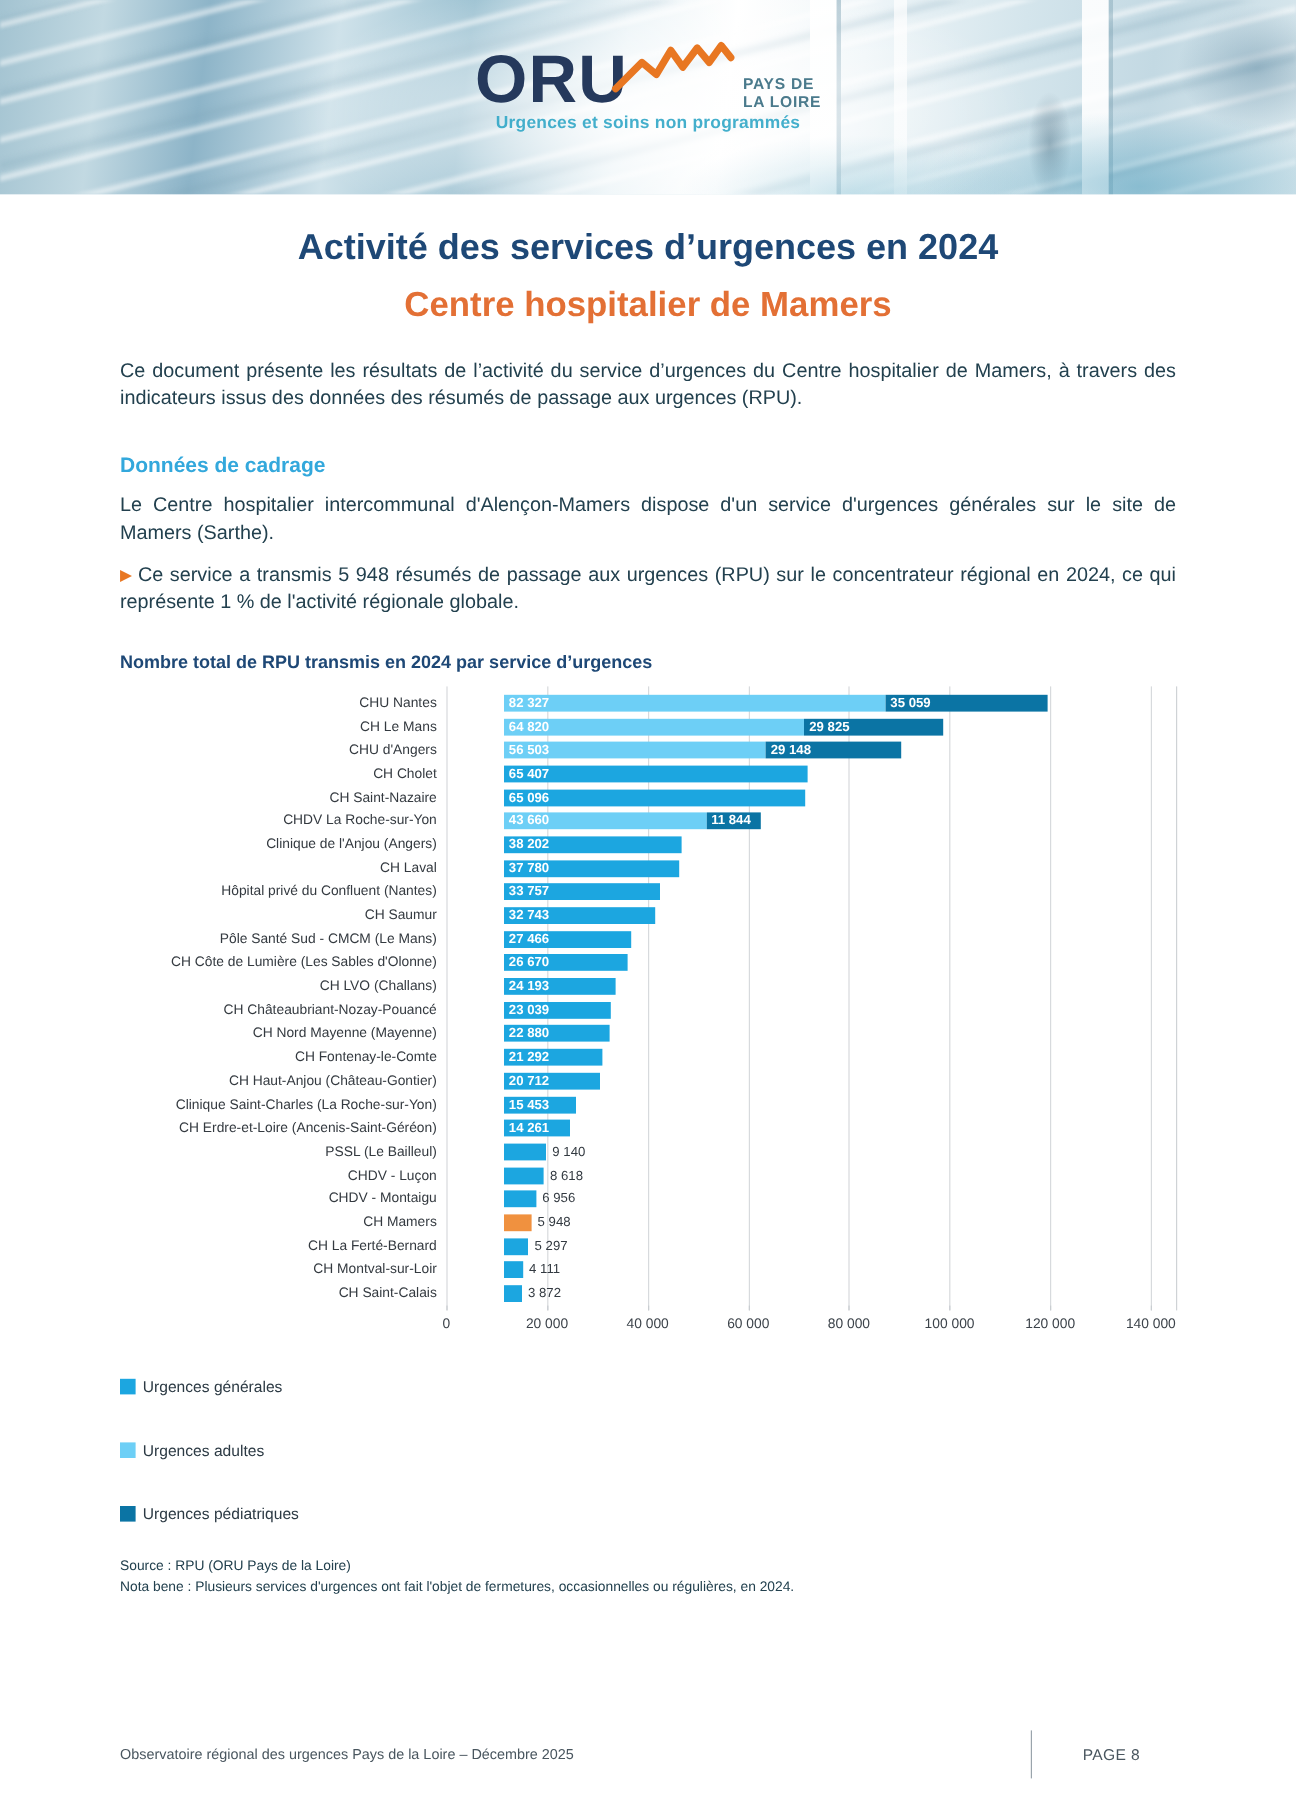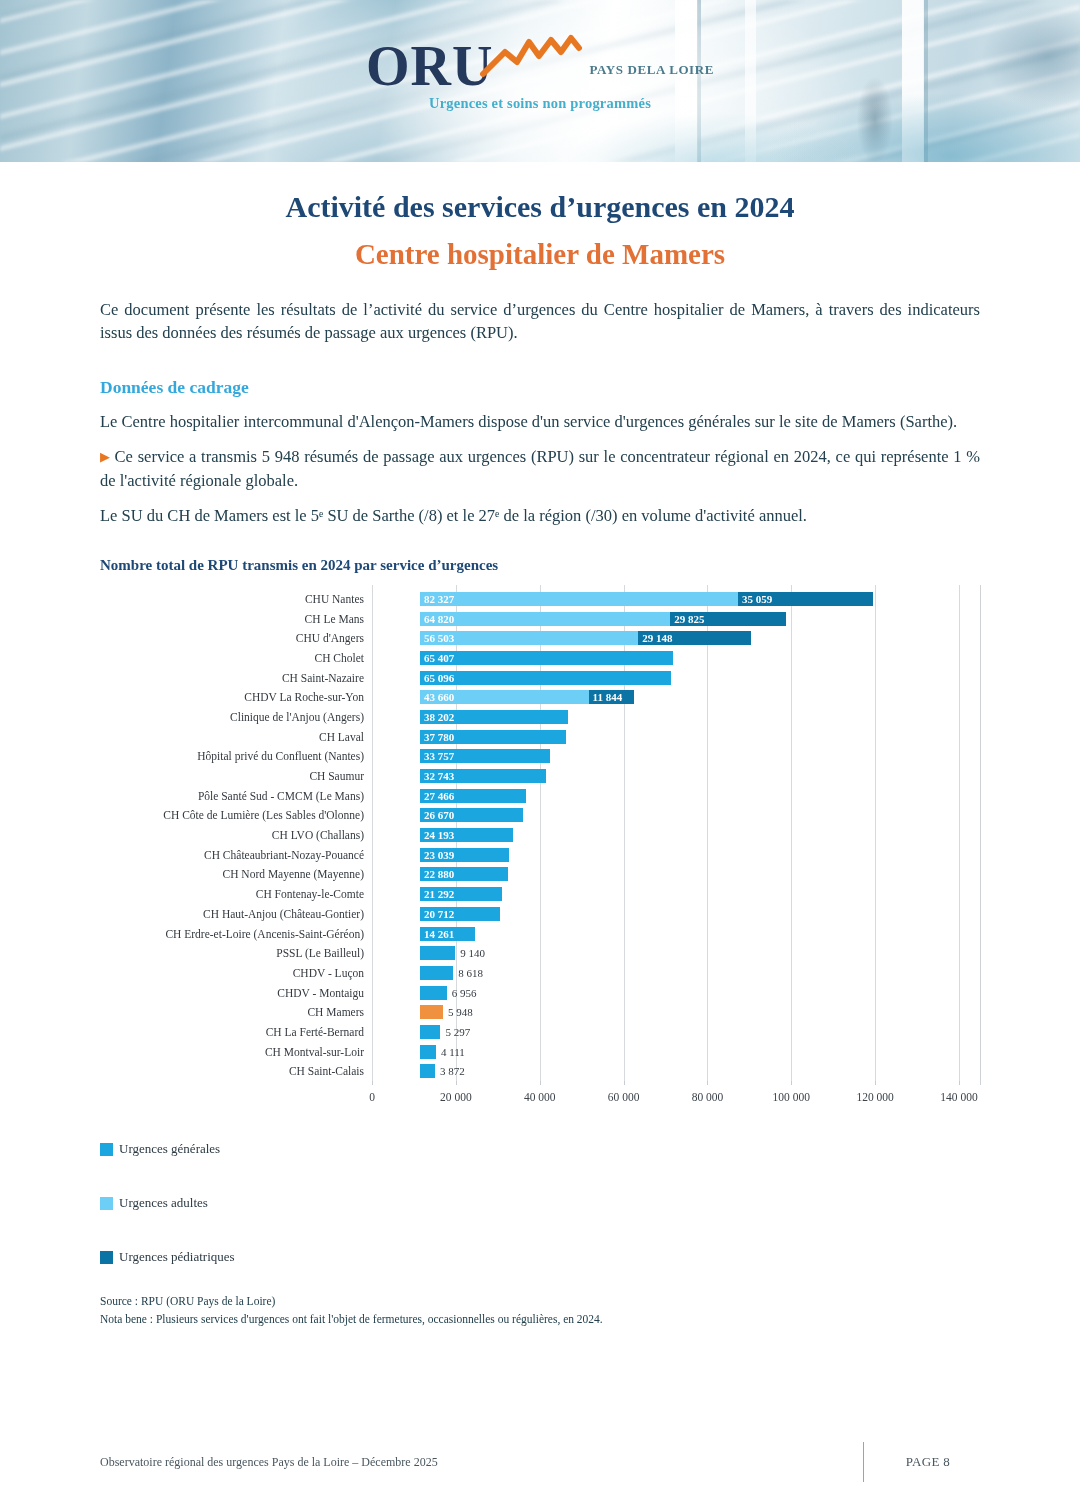--- a/index.html
+++ b/index.html
@@ -1,18 +1,18 @@
 <!DOCTYPE html>
 <html lang="fr"><head>
 <meta charset="utf-8">
 <style>
   html,body{margin:0;padding:0;background:#ffffff;}
   .page{
     position:relative;width:1080px;height:1512px;background:#ffffff;overflow:hidden;
-    font-family:Liberation Serif, serif;color:#24404F;
+    font-family:Liberation Sans, sans-serif;color:#24404F;
   }
 
   
   .hero{position:relative;height:162px;background:#dce9ef;overflow:hidden;}
   .hero .art{position:absolute;inset:0;}
   .art.base{background:linear-gradient(97deg,#a3c3d1 0%,#c2d9e2 8%,#8db4c8 16%,#cfe2ea 26%,#9dc2d2 36%,#e8f2f6 48%,#ffffff 56%,#eef5f8 66%,#d4e5ec 78%,#c3d9e3 88%,#d8e7ed 100%);}
   .art.streaks{background:repeating-linear-gradient(-14deg,rgba(255,255,255,0) 0px,rgba(255,255,255,0) 22px,rgba(255,255,255,.85) 26px,rgba(255,255,255,0) 31px);opacity:.7;filter:blur(1.5px);}
   .art.streaks2{background:repeating-linear-gradient(-14deg,rgba(120,160,180,0) 0px,rgba(120,160,180,0) 48px,rgba(120,160,180,.28) 52px,rgba(120,160,180,0) 58px);filter:blur(2px);}
   .art.glass{background:linear-gradient(90deg,
       rgba(0,0,0,0) 0% 62.5%, rgba(255,255,255,.95) 62.5% 64.5%, rgba(130,165,182,.55) 64.6% 64.9%,
@@ -23,21 +23,21 @@
       radial-gradient(260px 90px at 88% 96%,rgba(80,160,190,.5),rgba(80,160,190,0) 70%),
       radial-gradient(210px 70px at 66% 100%,rgba(100,175,200,.45),rgba(100,175,200,0) 70%),
       radial-gradient(95px 75px at 97% 35%,rgba(60,110,140,.35),rgba(60,110,140,0) 70%),
       radial-gradient(26px 62px at 81% 74%,rgba(45,70,90,.35),rgba(45,70,90,0) 70%);}
 
   
   .logo{position:absolute;top:40px;left:0;right:0;display:flex;flex-direction:column;align-items:center;z-index:3;}
   .logo-top{display:flex;align-items:flex-start;}
   .logo-oru{font-size:56px;line-height:52px;font-weight:800;letter-spacing:1px;color:#25395C;}
   .zigzag{margin:-6px 6px 0 -14px;}
-  .logo-region{display:flex;flex-direction:row;font-size:13px;line-height:15px;font-weight:700;
+  .logo-region{display:flex;flex-direction:column;font-size:13px;line-height:15px;font-weight:700;
     letter-spacing:.6px;color:#4A7A8C;margin-top:22px;}
   .logo-tagline{margin-top:3px;font-size:14.5px;font-weight:700;color:#35A9C8;opacity:.92;letter-spacing:.2px;}
 
   
   .doc-title{margin:26px 90px 0;text-align:center;font-size:30px;line-height:38px;font-weight:800;color:#1E4876;}
   .doc-subtitle{margin:10px 90px 0;text-align:center;font-size:29px;line-height:36px;font-weight:800;color:#E37035;}
   .intro{margin:26px 100px 0;font-size:16.5px;line-height:23px;text-align:justify;color:#22404E;}
   .section-heading{margin:33px 100px 0;font-size:17.5px;font-weight:800;color:#33A8DC;}
   .body-p{margin:12px 100px 0;font-size:16.5px;line-height:23px;text-align:justify;color:#22404E;}
   .arrow-icon{color:#E87722;font-size:13px;margin-right:4px;position:relative;top:-1px;}
@@ -100,21 +100,20 @@
 
   <h1 class="doc-title">Activité des services d’urgences en 2024</h1>
   <h2 class="doc-subtitle">Centre hospitalier de Mamers</h2>
 
   <p class="intro">Ce document présente les résultats de l’activité du service d’urgences du Centre hospitalier de Mamers, à travers des indicateurs issus des données des résumés de passage aux urgences (RPU).</p>
 
   <h3 class="section-heading">Données de cadrage</h3>
 
   <p class="body-p">Le Centre hospitalier intercommunal d'Alençon-Mamers dispose d'un service d'urgences générales sur le site de Mamers (Sarthe).</p>
   <p class="body-p"><span class="arrow-icon">▶</span><span>Ce service a transmis 5 948 résumés de passage aux urgences (RPU) sur le concentrateur régional en 2024, ce qui représente 1 % de l'activité régionale globale.</span></p>
-  <p class="body-p">Le SU du CH de Mamers est le 5ᵉ SU de Sarthe (/8) et le 27ᵉ de la région (/30) en volume d'activité annuel.</p>
 
   <section class="chart">
     <h4 class="chart-title">Nombre total de RPU transmis en 2024 par service d’urgences</h4>
     <div class="chart-rows" id="chart-rows">
       <div class="grid-layer" id="grid-layer">
           <div class="gridline" style="left: 0%;"></div>
           <div class="gridline" style="left: 13.7931%;"></div>
           <div class="gridline" style="left: 27.5862%;"></div>
           <div class="gridline" style="left: 41.3793%;"></div>
           <div class="gridline" style="left: 55.1724%;"></div>
@@ -261,20 +260,28 @@
             <div class="bar" style="left: 0%; width: 14.6841%; background: rgb(28, 166, 224);">
               <span class="val-in">21 292</span>
             </div>
           </div>
         </div>
         <div class="crow">
           <div class="cat">CH Haut-Anjou (Château-Gontier)</div>
           <div class="plot">
             <div class="bar" style="left: 0%; width: 14.2841%; background: rgb(28, 166, 224);">
               <span class="val-in">20 712</span>
+            </div>
+          </div>
+        </div>
+        <div class="crow">
+          <div class="cat">Clinique Saint-Charles (La Roche-sur-Yon)</div>
+          <div class="plot">
+            <div class="bar" style="left: 0%; width: 10.6572%; background: rgb(28, 166, 224);">
+              <span class="val-in">15 453</span>
             </div>
           </div>
         </div>
         <div class="crow">
           <div class="cat">CH Erdre-et-Loire (Ancenis-Saint-Géréon)</div>
           <div class="plot">
             <div class="bar" style="left: 0%; width: 9.83517%; background: rgb(28, 166, 224);">
               <span class="val-in">14 261</span>
             </div>
           </div>

